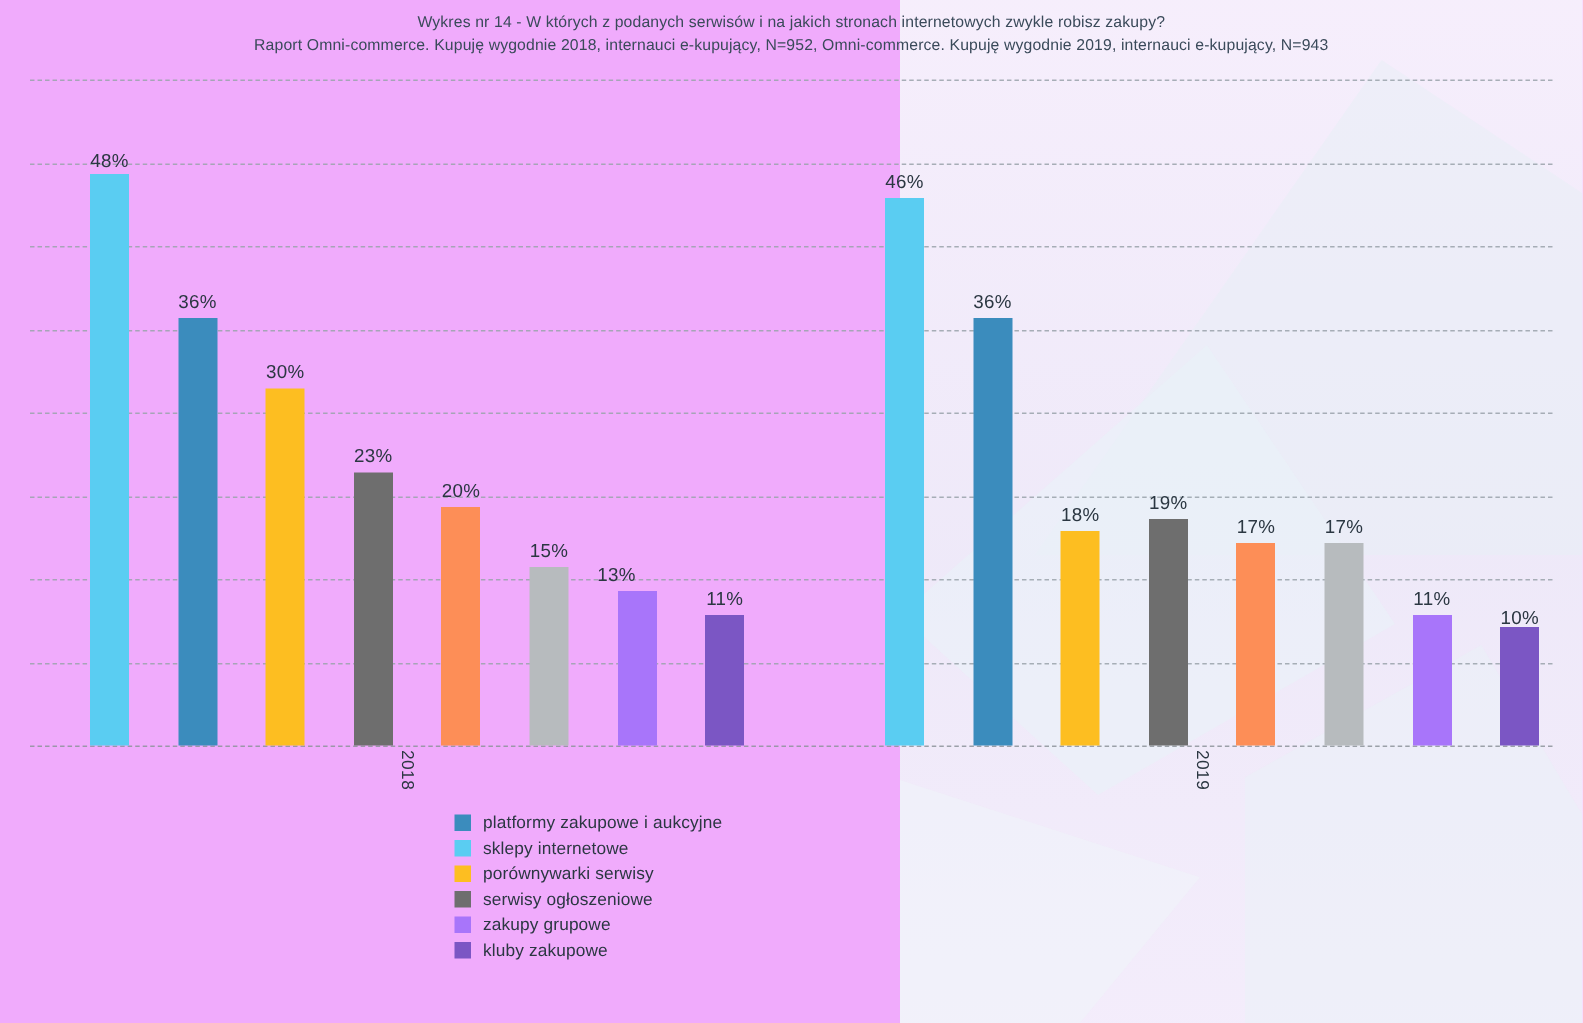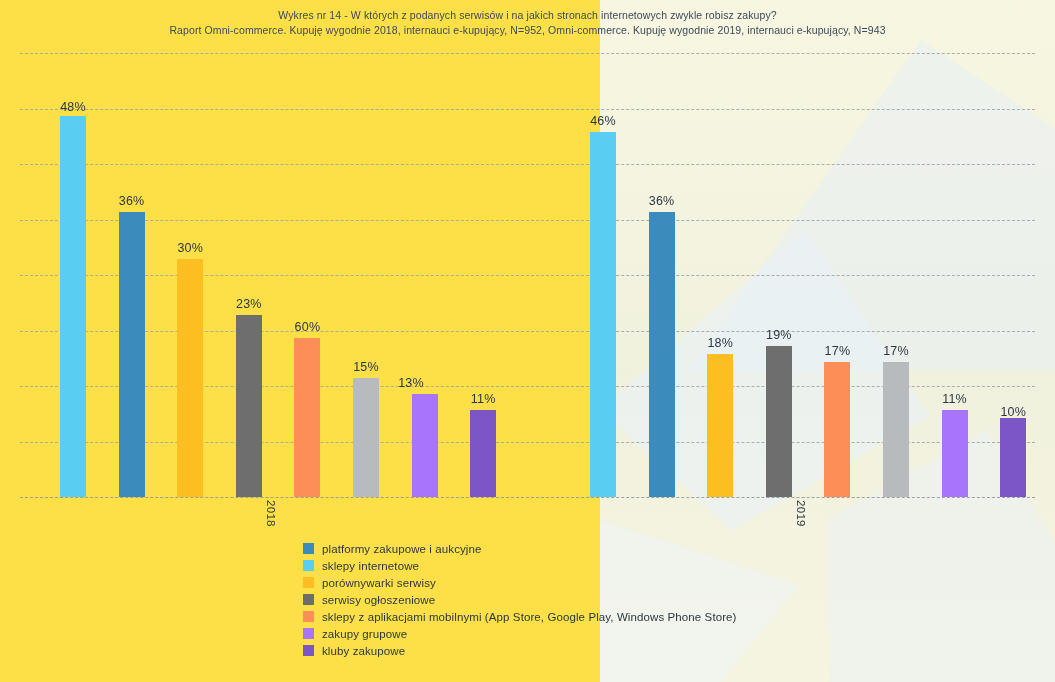--- a/index.html
+++ b/index.html
@@ -4,21 +4,21 @@
 <style>
   html, body {
     margin: 0;
     padding: 0;
     background: #ffffff;
   }
   #chart-page {
     position: relative;
     width: 1055px;
     height: 682px;
-    background: #fde047;
+    background: #f0abfc;
     font-family: "Liberation Sans", sans-serif;
     overflow: hidden;
   }
   
   .bg-art {
     position: absolute;
     inset: 0;
     pointer-events: none;
     z-index: 0;
   }
@@ -172,21 +172,21 @@
       <div class="gridline" style="top: 53px;"></div>
       <div class="bar" title="sklepy internetowe 2018: 48%" style="left: 60px; height: 380.571px; background: rgb(90, 205, 242);"></div>
       <div class="bar-label" style="left: 43px; top: 100px;">48%</div>
       <div class="bar" title="platformy zakupowe i aukcyjne 2018: 36%" style="left: 118.6px; height: 285.429px; background: rgb(59, 140, 189);"></div>
       <div class="bar-label" style="left: 101.6px; top: 193.571px;">36%</div>
       <div class="bar" title="porównywarki cenowe 2018: 30%" style="left: 177.2px; height: 237.857px; background: rgb(253, 190, 33);"></div>
       <div class="bar-label" style="left: 160.2px; top: 241.143px;">30%</div>
       <div class="bar" title="serwisy ogłoszeniowe 2018: 23%" style="left: 235.8px; height: 182.357px; background: rgb(110, 110, 110);"></div>
       <div class="bar-label" style="left: 218.8px; top: 296.643px;">23%</div>
       <div class="bar" title="sklepy z aplikacjami mobilnymi (App Store, Google Play, Windows Phone Store) 2018: 20%" style="left: 294.4px; height: 158.571px; background: rgb(253, 142, 87);"></div>
-      <div class="bar-label" style="left: 277.4px; top: 320.429px;">60%</div>
+      <div class="bar-label" style="left: 277.4px; top: 320.429px;">20%</div>
       <div class="bar" title="serwisy gazetkowe 2018: 15%" style="left: 353px; height: 118.929px; background: rgb(183, 187, 190);"></div>
       <div class="bar-label" style="left: 336px; top: 360.071px;">15%</div>
       <div class="bar" title="zakupy grupowe 2018: 13%" style="left: 411.6px; height: 103.071px; background: rgb(168, 117, 250);"></div>
       <div class="bar-label" style="left: 381px; top: 375.929px;">13%</div>
       <div class="bar" title="kluby zakupowe 2018: 11%" style="left: 470.2px; height: 87.2143px; background: rgb(123, 86, 196);"></div>
       <div class="bar-label" style="left: 453.2px; top: 391.786px;">11%</div>
       <div class="bar" title="sklepy internetowe 2019: 46%" style="left: 590px; height: 364.714px; background: rgb(90, 205, 242);"></div>
       <div class="bar-label" style="left: 573px; top: 114.286px;">46%</div>
       <div class="bar" title="platformy zakupowe i aukcyjne 2019: 36%" style="left: 648.6px; height: 285.429px; background: rgb(59, 140, 189);"></div>
       <div class="bar-label" style="left: 631.6px; top: 193.571px;">36%</div>
@@ -217,24 +217,20 @@
       </div>
       <div class="legend-row">
         <span class="legend-swatch" style="background: rgb(253, 190, 33);"></span>
         <span class="legend-text">porównywarki serwisy</span>
       </div>
       <div class="legend-row">
         <span class="legend-swatch" style="background: rgb(110, 110, 110);"></span>
         <span class="legend-text">serwisy ogłoszeniowe</span>
       </div>
       <div class="legend-row">
-        <span class="legend-swatch" style="background: rgb(253, 142, 87);"></span>
-        <span class="legend-text">sklepy z aplikacjami mobilnymi (App Store, Google Play, Windows Phone Store)</span>
-      </div>
-      <div class="legend-row">
         <span class="legend-swatch" style="background: rgb(168, 117, 250);"></span>
         <span class="legend-text">zakupy grupowe</span>
       </div>
       <div class="legend-row">
         <span class="legend-swatch" style="background: rgb(123, 86, 196);"></span>
         <span class="legend-text">kluby zakupowe</span>
       </div>
     </div>
 
 </div>

